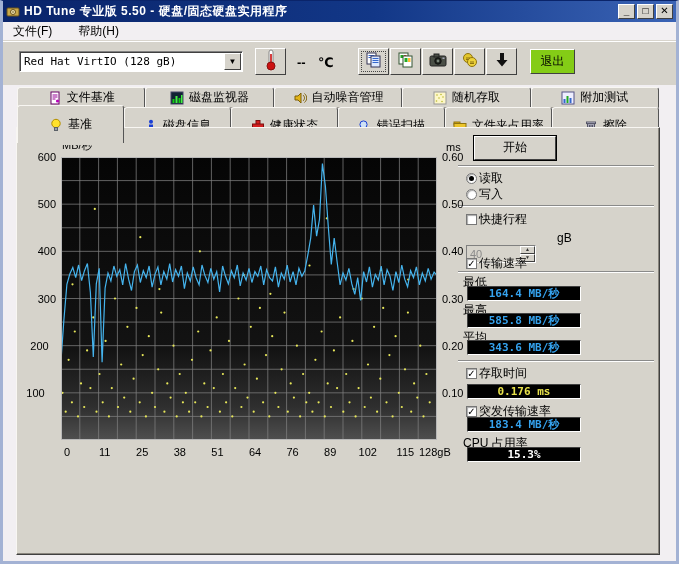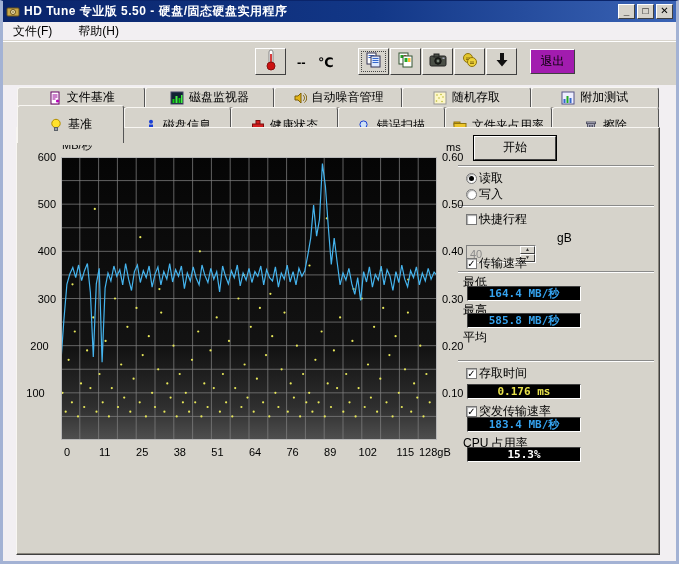--- a/index.html
+++ b/index.html
@@ -22,21 +22,21 @@
   .menuitem { padding:1px 4px; }
 
   
   .toolbar { position:absolute; left:0; top:40px; width:673px; height:44px; background:#d6d3cb; border-top:1px solid #fff; }
   .combo { position:absolute; left:16px; top:9px; width:224px; height:21px; background:#fff; border:1px solid; border-color:#808080 #fff #fff #808080; box-shadow:inset 1px 1px 0 #404040; display:flex; align-items:center; }
   .combo .ctext { flex:1; padding-left:4px; font-family:"DejaVu Sans Mono", monospace; font-size:11px; white-space:nowrap; overflow:hidden; }
   .combo .cbtn { width:17px; height:17px; margin-right:1px; background:#d6d3cb; border:1px solid; border-color:#fff #404040 #404040 #fff; text-align:center; font-size:8px; line-height:15px; }
   .tbtn { position:absolute; top:6px; width:31px; height:27px; background:#d6d3cb; border:1px solid; border-color:#fff #404040 #404040 #fff; display:flex; align-items:center; justify-content:center; }
   .tbtn.focusdot { outline:1px dotted #444; outline-offset:-4px; }
   .tempval { position:absolute; top:13px; font-weight:bold; font-size:13px; }
-  .exitbtn { position:absolute; left:527px; top:7px; width:45px; height:25px; background:#a21caf; border:1px solid; border-color:#fff #404040 #404040 #fff; text-align:center; line-height:22px; font-size:12px; }
+  .exitbtn { position:absolute; left:527px; top:7px; width:45px; height:25px; background:#84cc16; border:1px solid; border-color:#fff #404040 #404040 #fff; text-align:center; line-height:22px; font-size:12px; }
 
   
   .tabrow { position:absolute; left:14px; display:flex; }
   .tabrow1 { top:86px; width:642px; height:21px; }
   .tabrow2 { top:106px; width:642px; height:36px; }
   .tab { flex:1; background:#d6d3cb; border:1px solid; border-color:#f8f6f2 #555 #9a968e #f8f6f2; border-radius:3px 3px 0 0; display:flex; align-items:center; justify-content:center; gap:5px; font-size:12px; white-space:nowrap; overflow:hidden; }
   .tabrow2 .tab { border-bottom:none; }
   .tab.active { position:relative; z-index:5; margin-top:-2px; background:#d6d3cb; box-shadow:0 2px 0 #d6d3cb; }
   .tab .ticon { width:14px; height:14px; display:inline-block; }
 
@@ -85,20 +85,24 @@
       <span class="winbtn">✕</span>
     </span>
   </div>
 
   <div class="menubar">
     <span class="menuitem">文件(F)</span>
     <span class="menuitem">帮助(H)</span>
   </div>
 
   <div class="toolbar">
+    <div class="combo">
+      <span class="ctext">Red Hat VirtIO (128 gB)</span>
+      <span class="cbtn">▼</span>
+    </div>
     <div class="tbtn" style="left:252px">
       <span>
         <svg width="14" height="24">
             <rect x="5" y="2" width="4" height="13" rx="2" fill="#fff" stroke="#888"></rect>
             <rect x="6.2" y="6" width="1.6" height="10" fill="#cc1111"></rect>
             <circle cx="7" cy="18" r="4" fill="#cc1111" stroke="#881111"></circle>
           </svg>
       </span>
     </div>
     <span class="tempval" style="left:294px">--</span>
@@ -456,20 +460,21 @@
       <span class="chk">✓</span>
       <span>传输速率</span>
     </div>
     <div class="sep" style="top:143px"></div>
 
     <div class="vlabel" style="top:146px">最低</div>
     <div class="vbox blue" style="top:158px">164.4 MB/秒</div>
     <div class="vlabel" style="top:174px">最高</div>
     <div class="vbox blue" style="top:185px">585.8 MB/秒</div>
     <div class="vlabel" style="top:201px">平均</div>
+    <div class="vbox blue" style="top:212px">343.6 MB/秒</div>
     <div class="sep" style="top:232px"></div>
 
     <div class="ctrl" style="left:449px; top:237px">
       <span class="chk">✓</span>
       <span>存取时间</span>
     </div>
     <div class="vbox yellow" style="top:256px">0.176 ms</div>
 
     <div class="ctrl" style="left:449px; top:275px">
       <span class="chk">✓</span>

